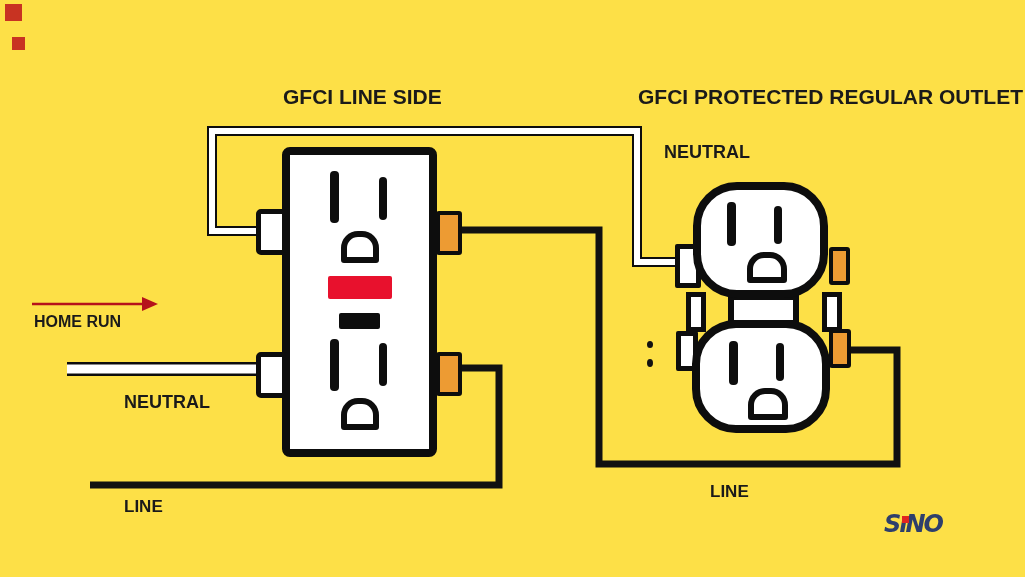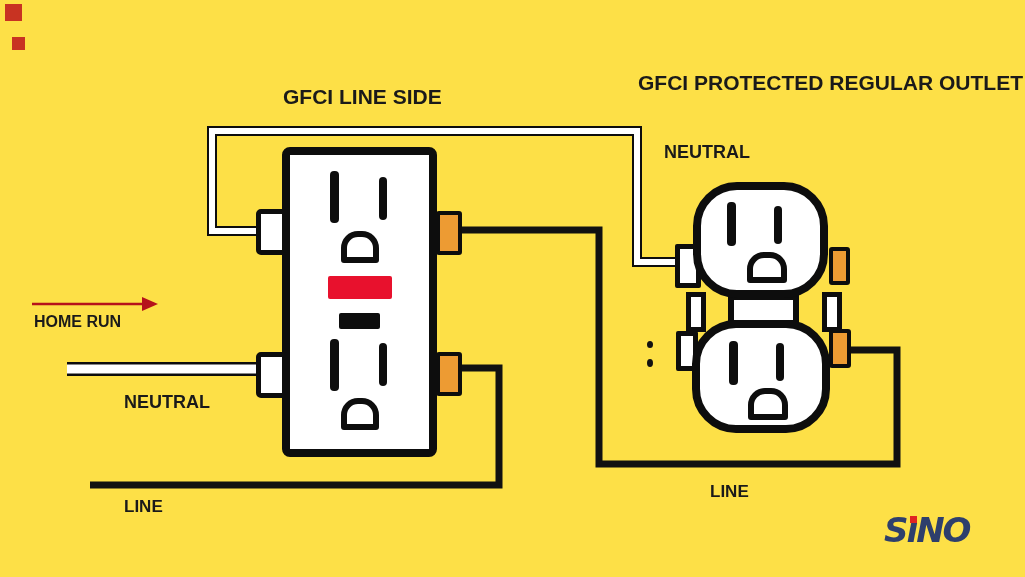--- a/index.html
+++ b/index.html
@@ -9,21 +9,21 @@
   .lbl{position:absolute;font-weight:bold;color:#1a1a1a;white-space:nowrap;}
   .title{font-size:21px;letter-spacing:0px;}
   .slot{position:absolute;background:#0d0d0d;border-radius:4px;}
   .dome{position:absolute;background:#fff;border:6px solid #0d0d0d;border-radius:17px 17px 3px 3px;}
   .tab-white{position:absolute;background:#fff;border:5px solid #0d0d0d;border-radius:5px;}
   .tab-brass{position:absolute;background:#ED9B33;border:4px solid #0d0d0d;border-radius:3px;}
   .face{position:absolute;background:#fff;border:8px solid #0d0d0d;}
   .dot{position:absolute;background:#111;border-radius:50%;}
   .corner-mark{position:absolute;background:#c2201e;opacity:.9;}
   .logo{position:absolute;left:884px;top:510px;font-family:"DejaVu Sans",sans-serif;
-        font-size:34px;font-weight:bold;font-style:italic;color:#2e3f6c;letter-spacing:-2px;}
+        font-size:24px;font-weight:bold;font-style:italic;color:#2e3f6c;letter-spacing:-2px;}
   .logo .iwrap{position:relative;display:inline-block;}
   .logo .idot{position:absolute;left:3px;top:6px;width:7px;height:7px;background:#e02421;}
   svg{position:absolute;left:0;top:0;}
 </style>
 </head>
 <body>
 
 <div class="canvas">
 
   <svg width="1025" height="577">
@@ -39,21 +39,21 @@
     <path d="M452,368 L499,368 L499,485 L90,485" fill="none" stroke="#111111" stroke-width="7" stroke-linejoin="miter"></path>
 
     <path d="M32,304 L145,304" fill="none" stroke="#b5121b" stroke-width="2.5"></path>
     <polygon points="158,304 142,297 142,311" fill="#b5121b"></polygon>
   </svg>
 
   <div class="corner-mark" style="left:5px;top:4px;width:17px;height:17px;"></div>
   <div class="corner-mark" style="left:12px;top:37px;width:13px;height:13px;"></div>
 
   <div class="lbl title" style="left:283px;top:85px;">GFCI LINE SIDE</div>
-  <div class="lbl title" style="left:638px;top:71px;">GFCI PROTECTED REGULAR OUTLET</div>
+  <div class="lbl title" style="left:638px;top:85px;">GFCI PROTECTED REGULAR OUTLET</div>
 
   <div>
 
     <div class="tab-white" style="left:256px;top:209px;width:22px;height:36px;"></div>
     <div class="tab-white" style="left:256px;top:352px;width:22px;height:36px;"></div>
     <div class="tab-brass" style="left:436px;top:211px;width:18px;height:36px;"></div>
     <div class="tab-brass" style="left:436px;top:352px;width:18px;height:36px;"></div>
 
     <div class="face" style="left:282px;top:147px;width:139px;height:294px;border-radius:8px;"></div>
 

